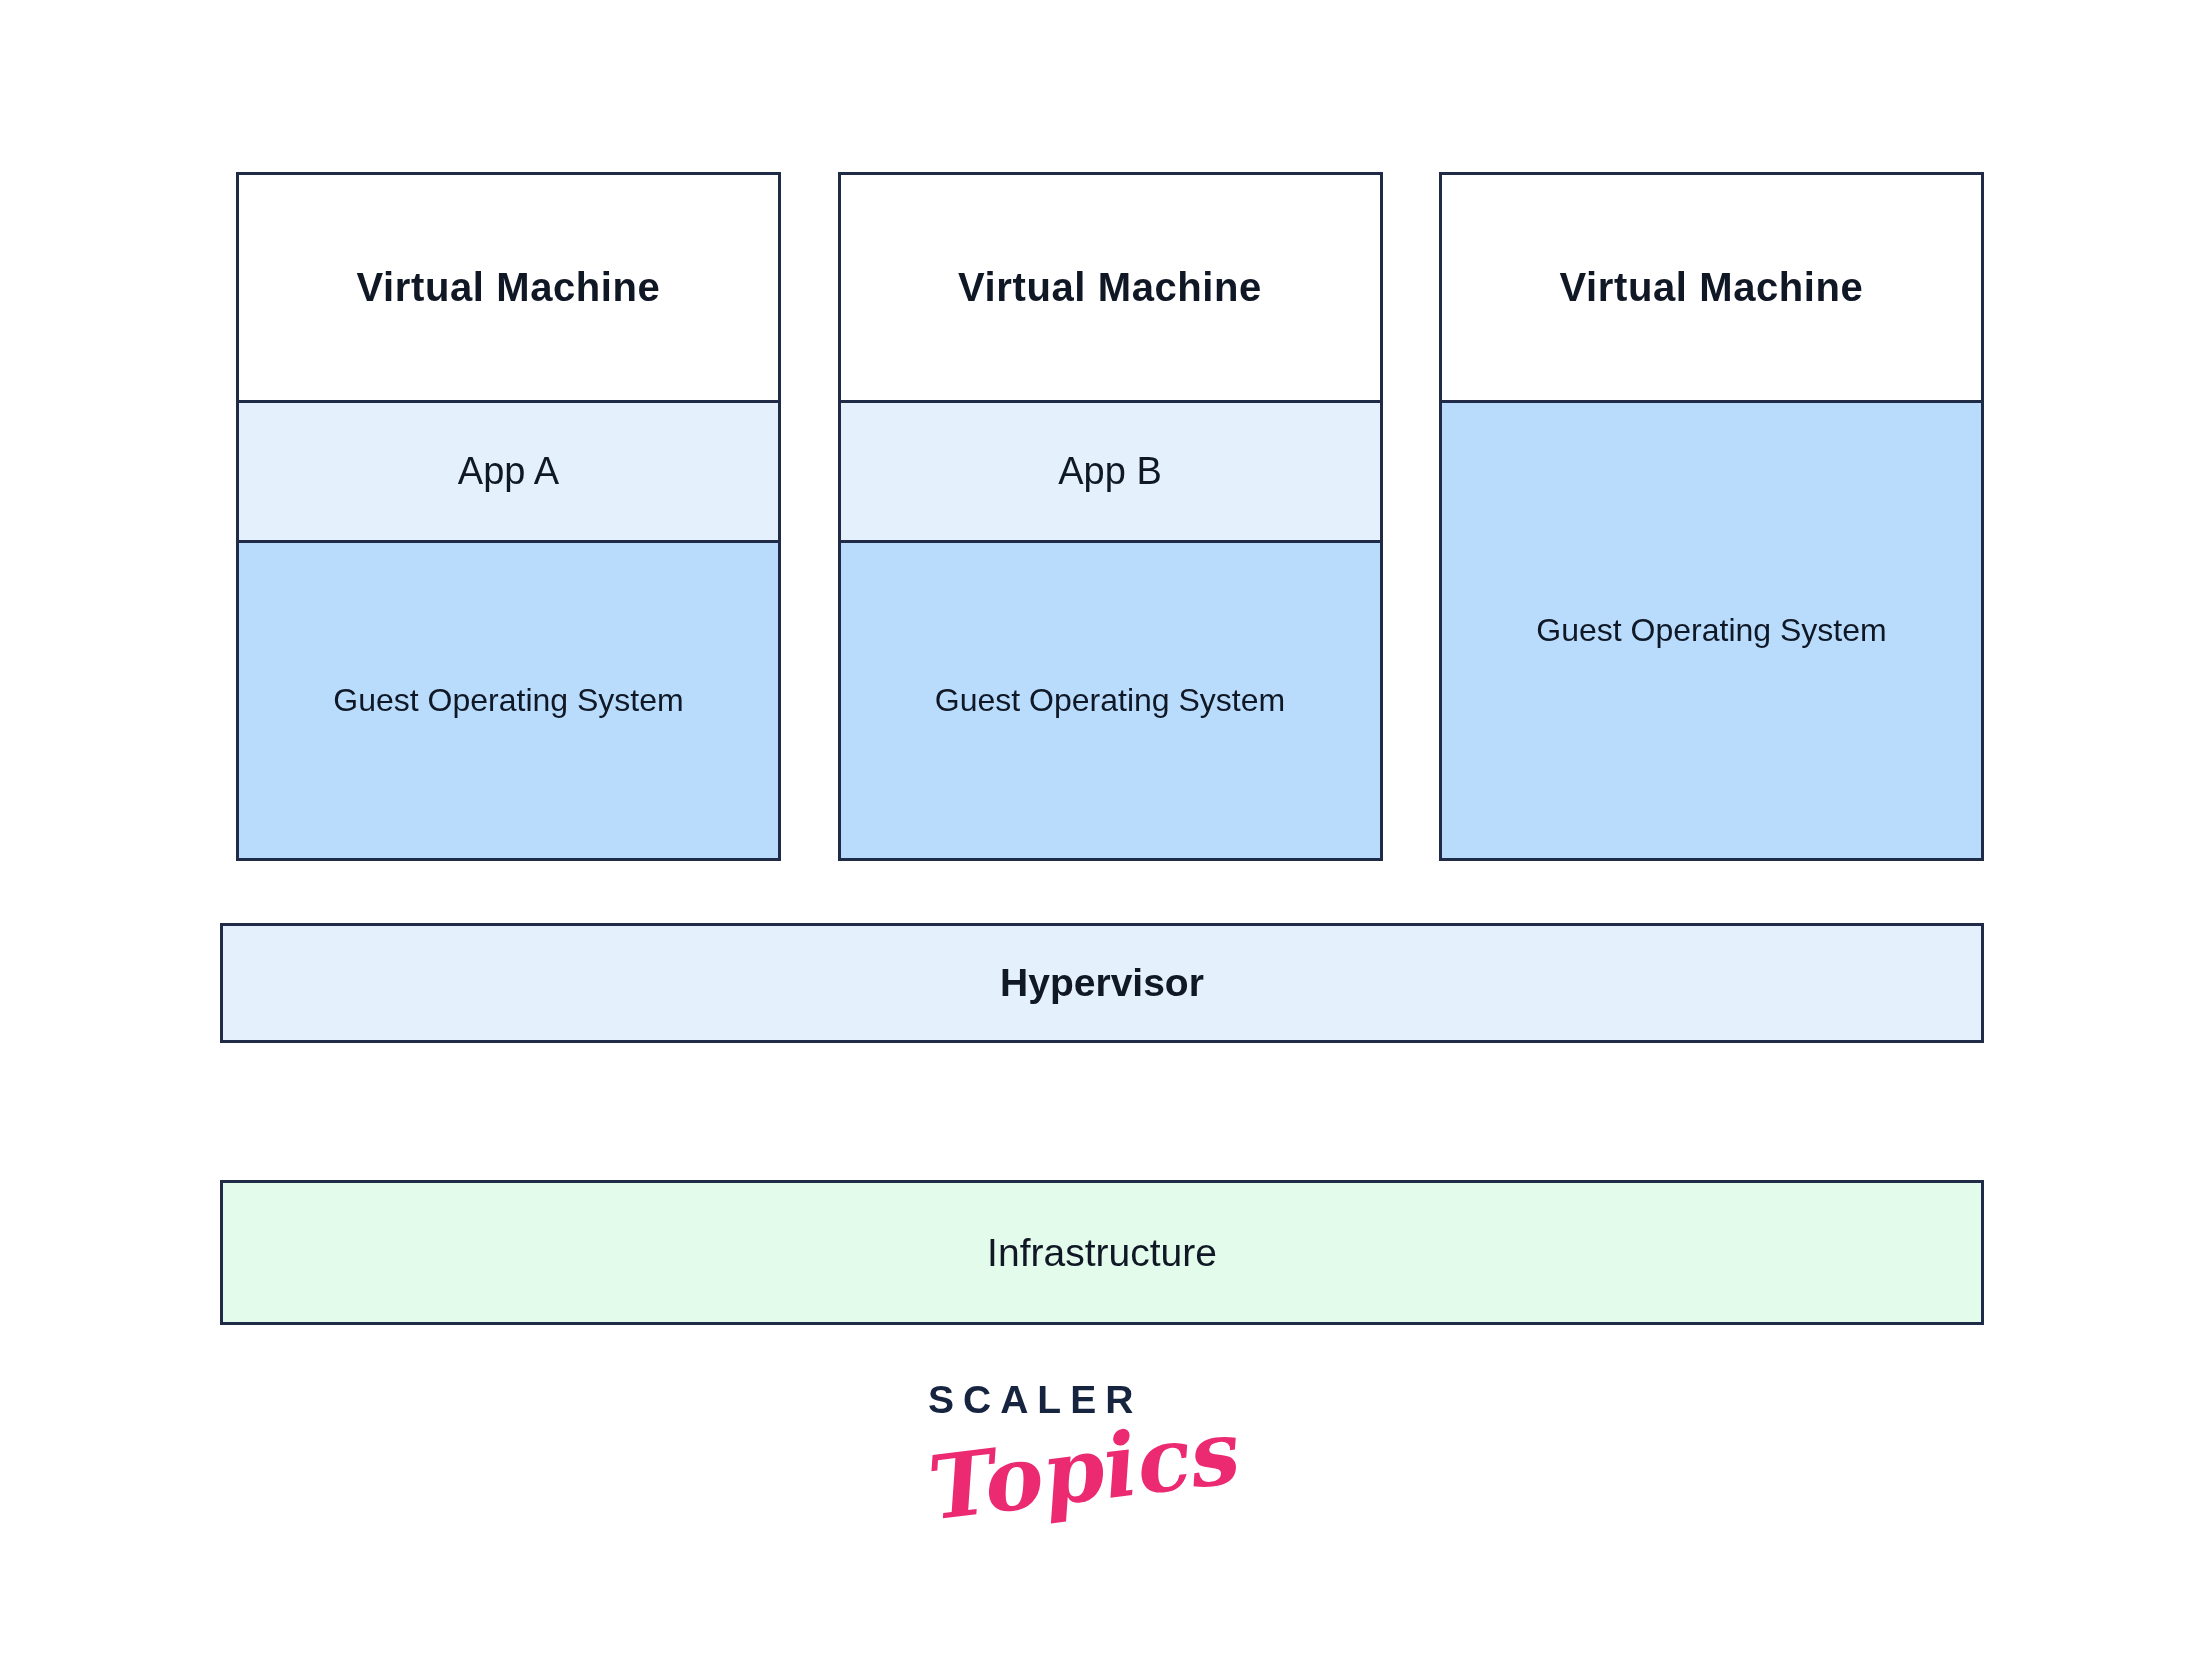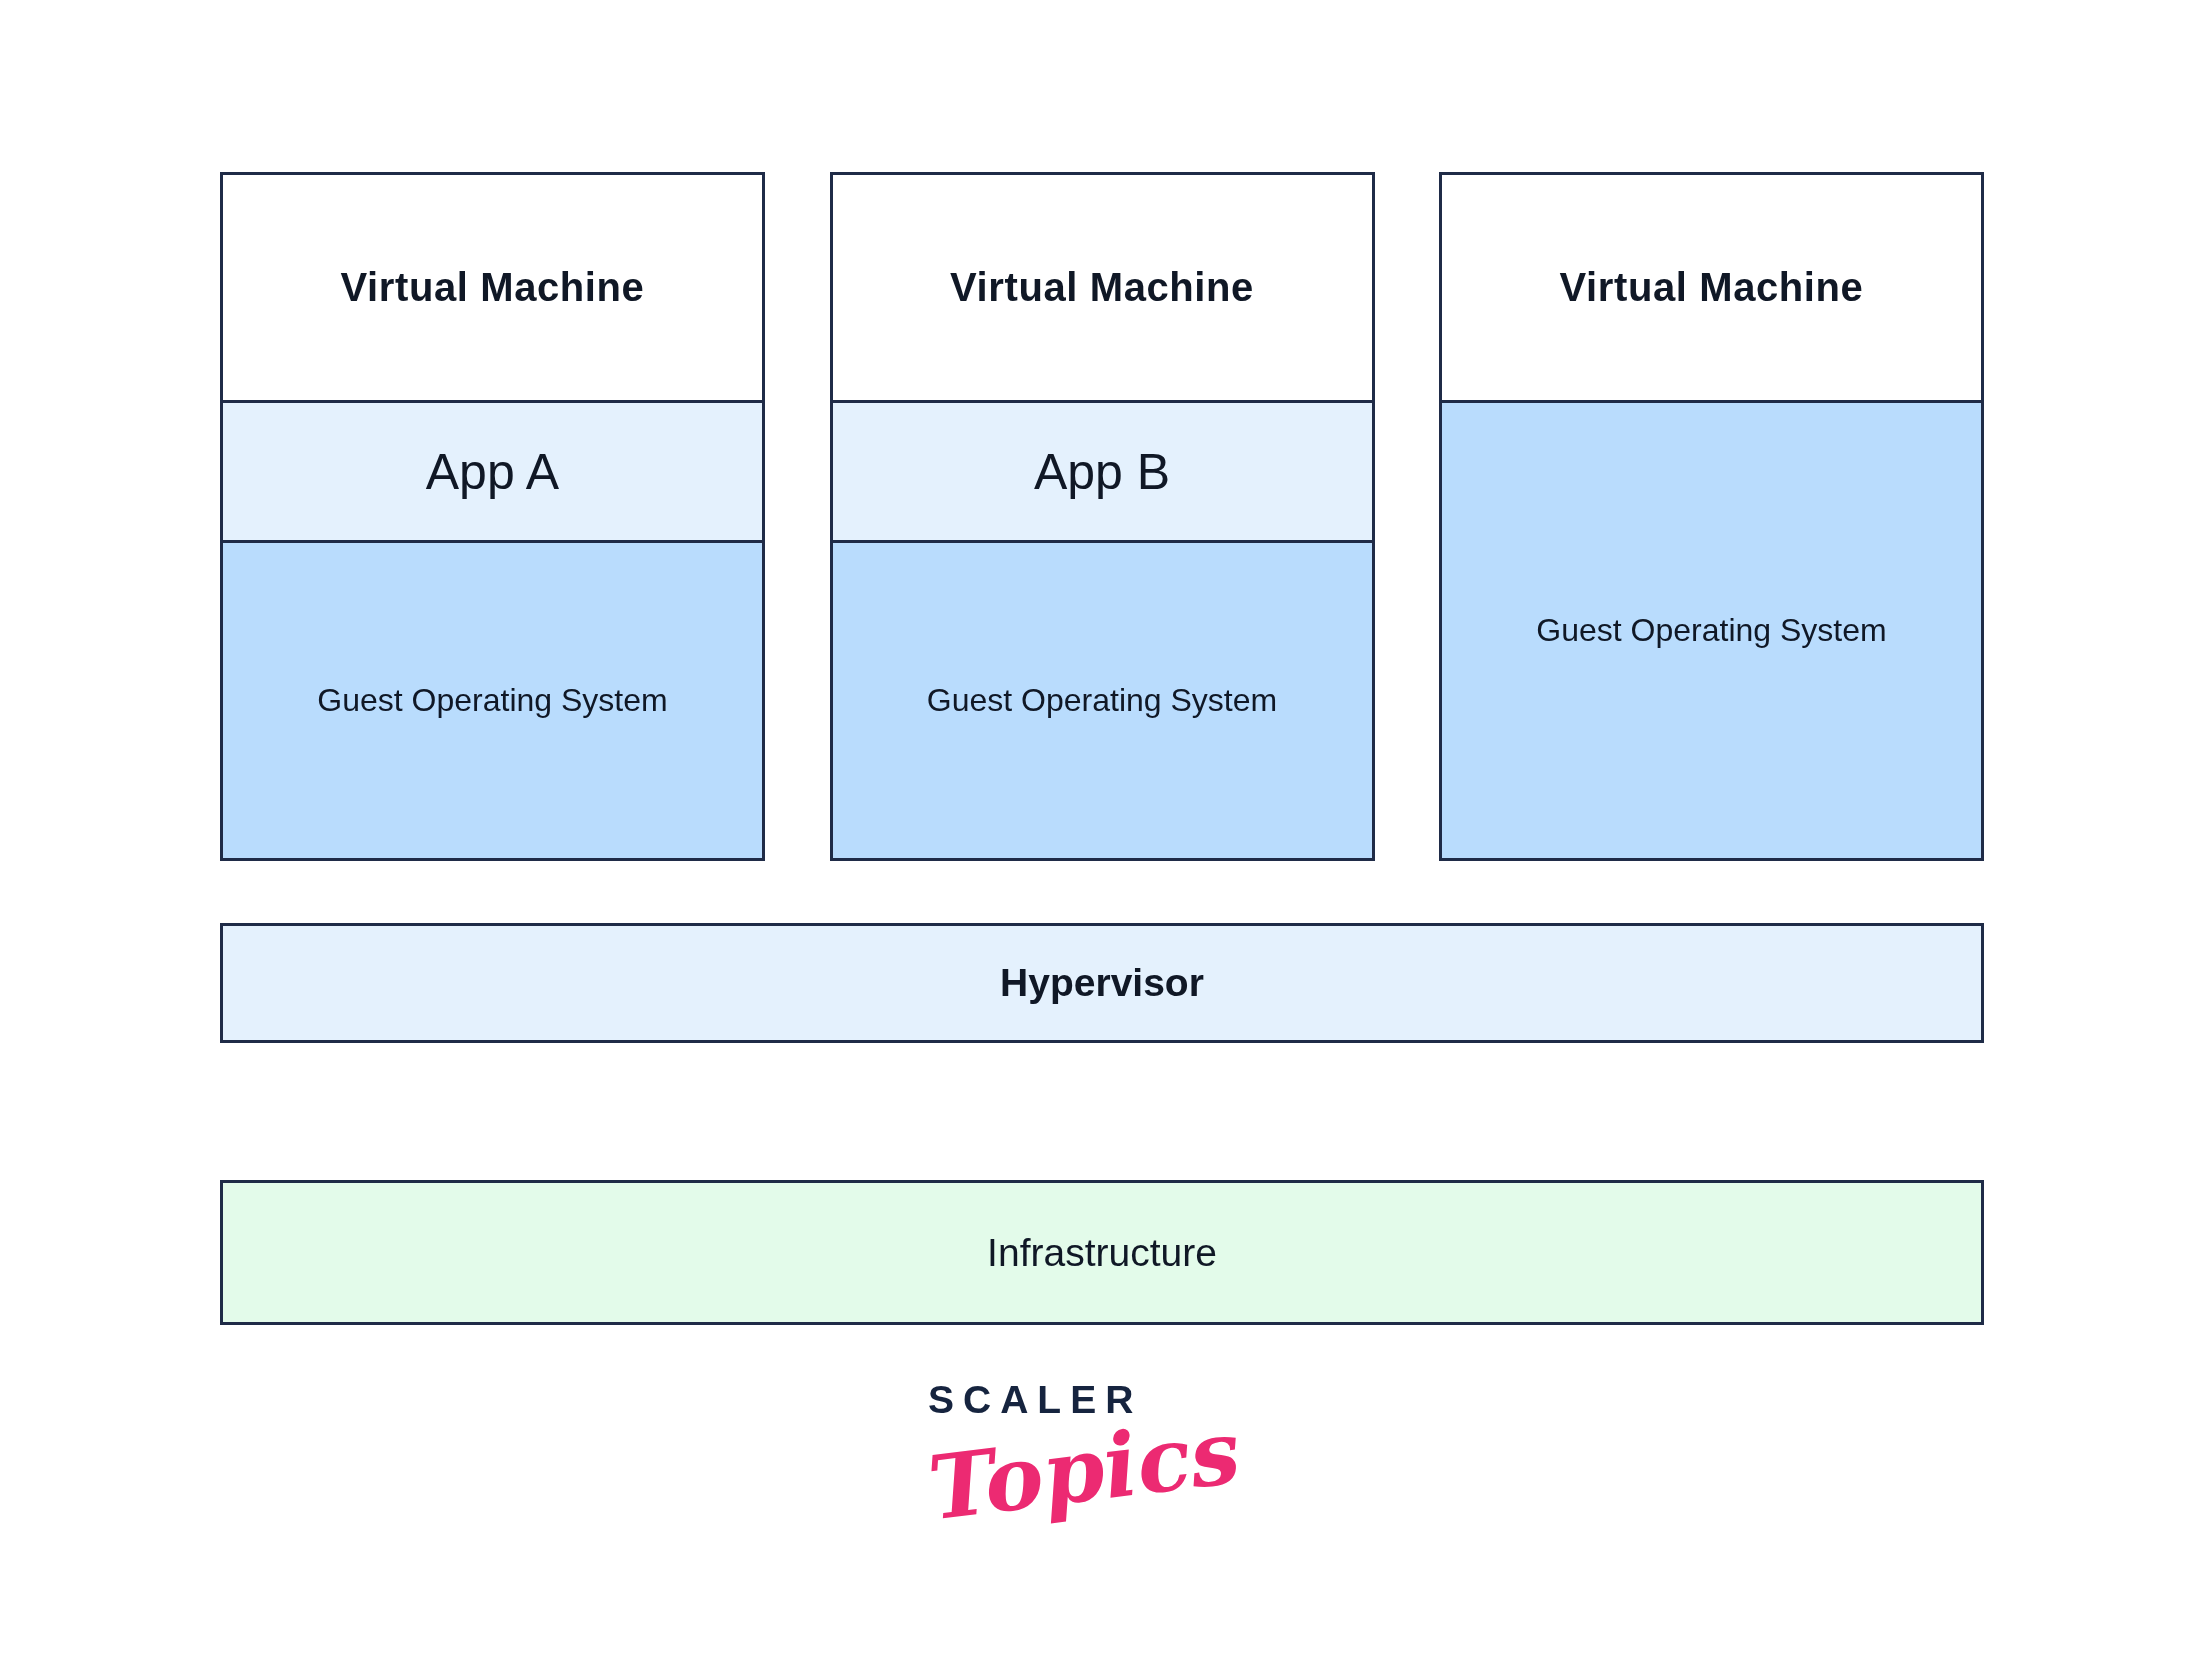--- a/index.html
+++ b/index.html
@@ -33,39 +33,40 @@
     display: flex;
     justify-content: space-between;
   }
   .vm-box {
     width: 545px;
     height: 689px;
     border: 3.2px solid var(--border);
     background: #ffffff;
     display: flex;
     flex-direction: column;
+    margin-left: 16px;
   }
   .vm-section {
     display: flex;
     align-items: center;
     justify-content: center;
     text-align: center;
   }
   .vm-title-section {
     height: 225px;
     background: #ffffff;
     font-weight: bold;
     font-size: 40px;
     letter-spacing: 0.6px;
   }
   .vm-app-section {
     height: 140px;
     background: var(--band-light-blue);
     border-top: 3.2px solid var(--border);
-    font-size: 50px;
+    font-size: 38px;
   }
   .vm-os-section {
     flex: 1;
     background: var(--band-medium-blue);
     border-top: 3.2px solid var(--border);
     font-size: 32px;
   }
 
   
   .bar {

